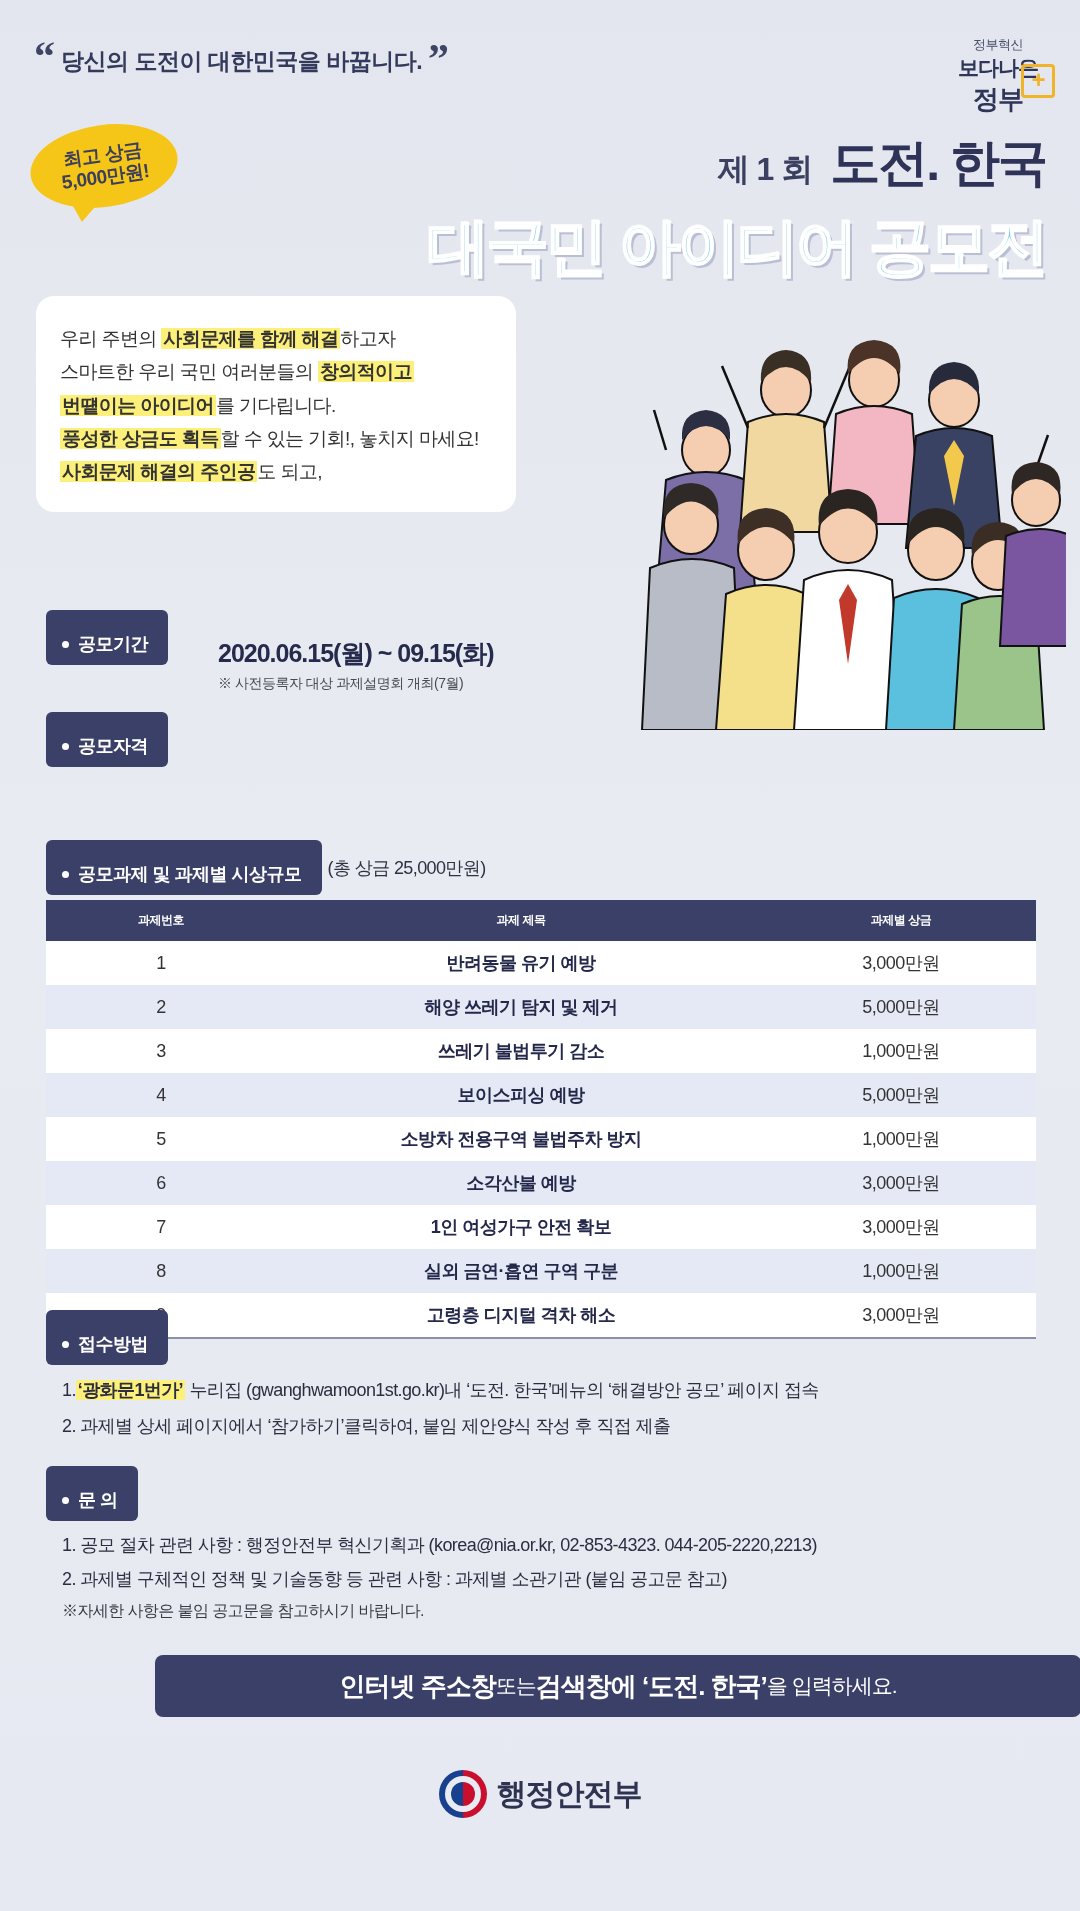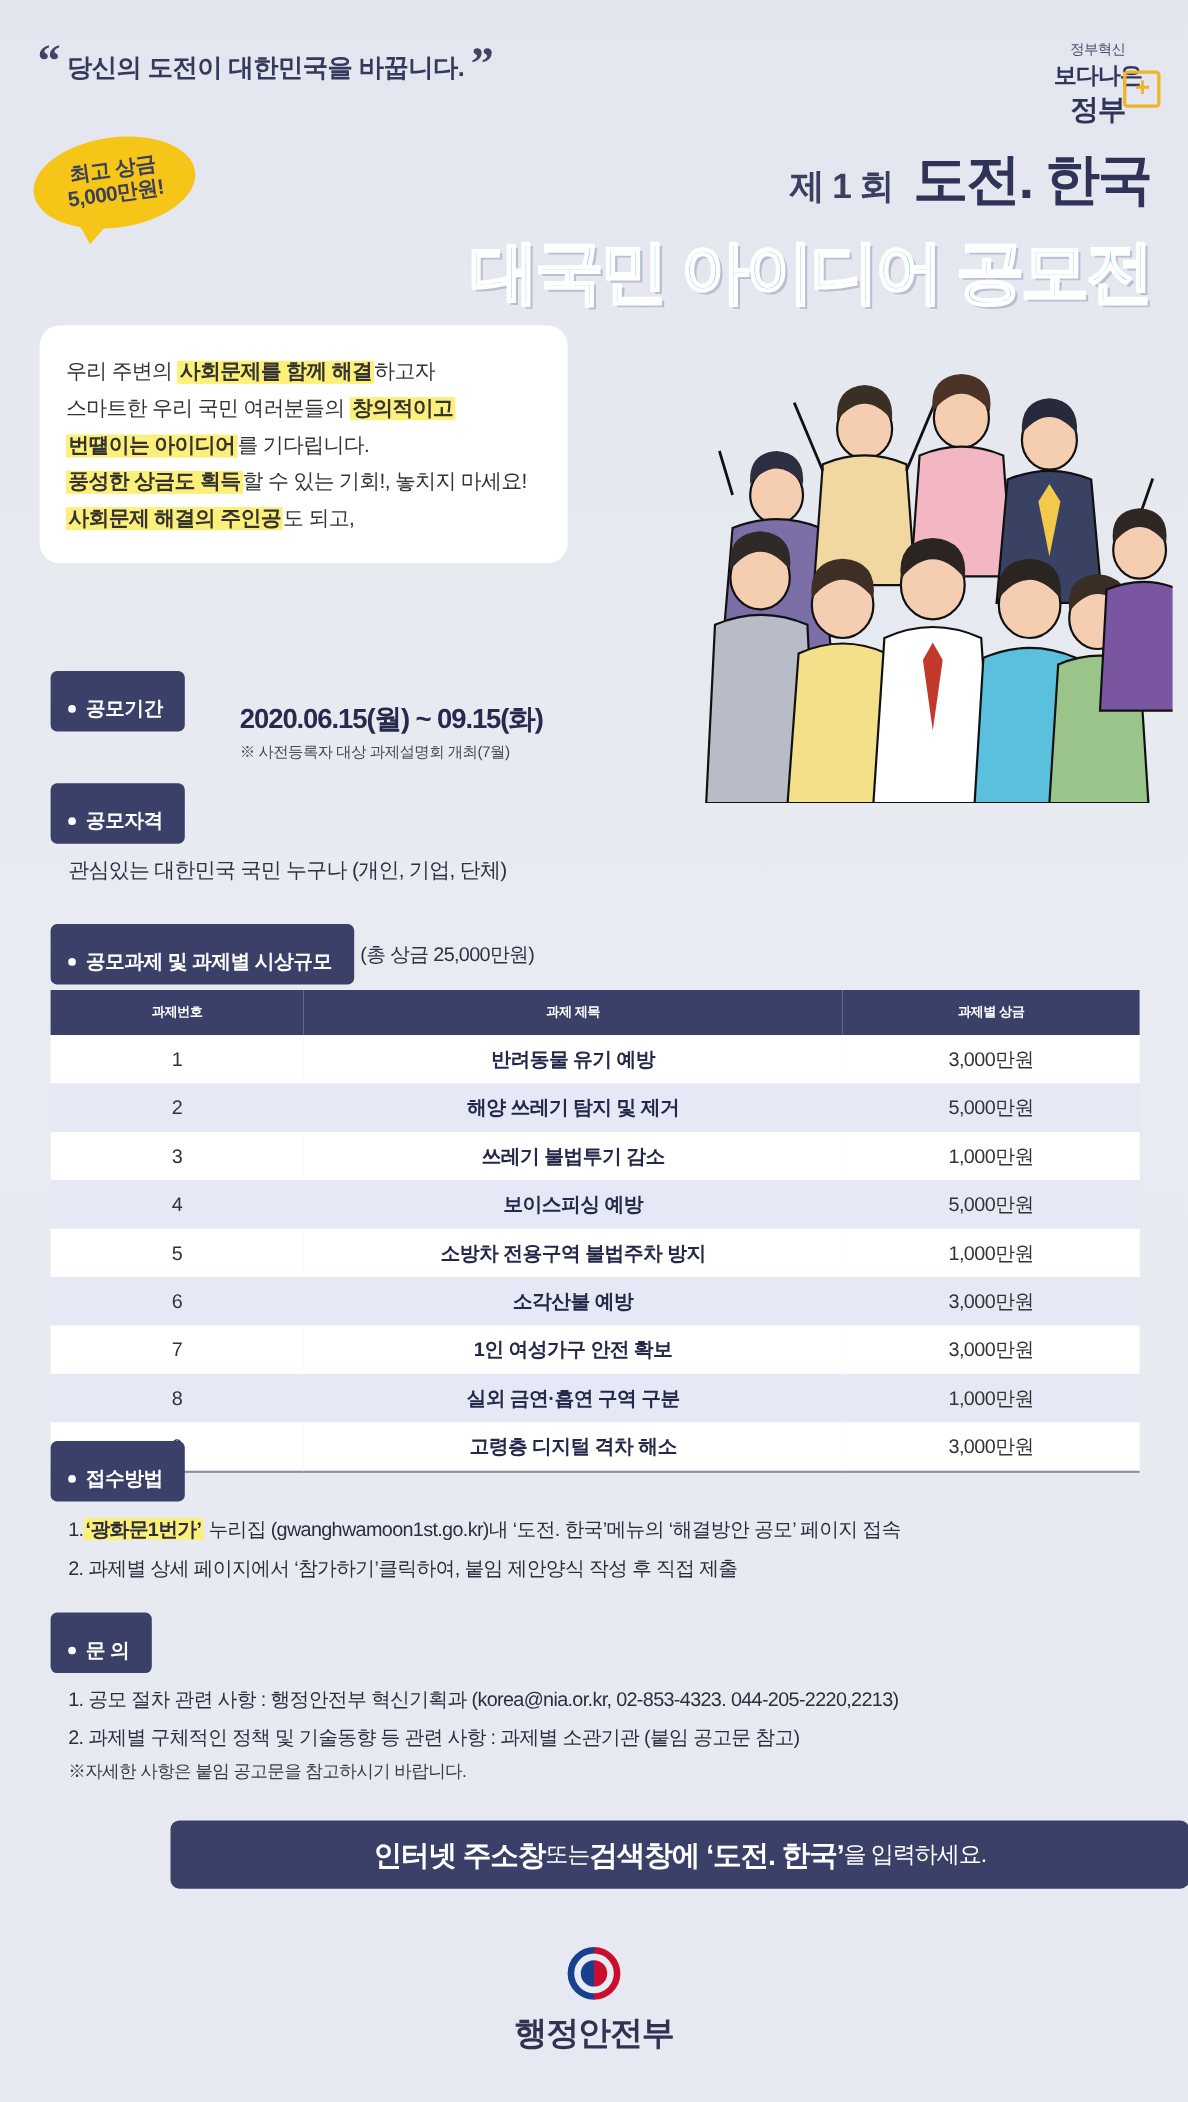--- a/index.html
+++ b/index.html
@@ -144,21 +144,21 @@
     background: #3b4068; border-radius: 8px;
     display: flex; align-items: center; justify-content: center;
     color: #fff; font-size: 26px; font-weight: bold; letter-spacing: -1px;
   }
   .banner .em { color: #ffffff; }
   .banner .sm { font-size: 21px; font-weight: normal; }
 
   
   .footer {
     position: absolute; left: 0; top: 1770px; width: 1080px;
-    display: flex; align-items: center; justify-content: center; gap: 10px; flex-direction: column;
+    display: flex; align-items: center; justify-content: center; gap: 10px;
   }
   .moi-mark { width: 48px; height: 48px; position: relative; }
   .moi-mark .c1 {
     position: absolute; inset: 0; border-radius: 50%;
     background: conic-gradient(#c8102e 0deg 180deg, #17418f 180deg 360deg);
   }
   .moi-mark .c2 {
     position: absolute; left: 6px; top: 6px; width: 36px; height: 36px;
     border-radius: 50%; background: #e9ebf2;
   }
@@ -285,21 +285,20 @@
     <div class="period-main">2020.06.15(월) ~ 09.15(화)</div>
     <div class="period-note">※ 사전등록자 대상 과제설명회 개최(7월)</div>
   </div>
 
   <div class="row-qual">
     <span class="sec-label">
       <span class="dot"></span>
       <span>공모자격</span>
     </span>
   </div>
-  <div class="qual-text">관심있는 대한민국 국민 누구나 (개인, 기업, 단체)</div>
 
   <div class="row-tasks">
     <span class="sec-label">
       <span class="dot"></span>
       <span>공모과제 및 과제별 시상규모</span>
     </span>
     <span class="total-prize">(총 상금 25,000만원)</span>
   </div>
 
   <table class="tbl">

